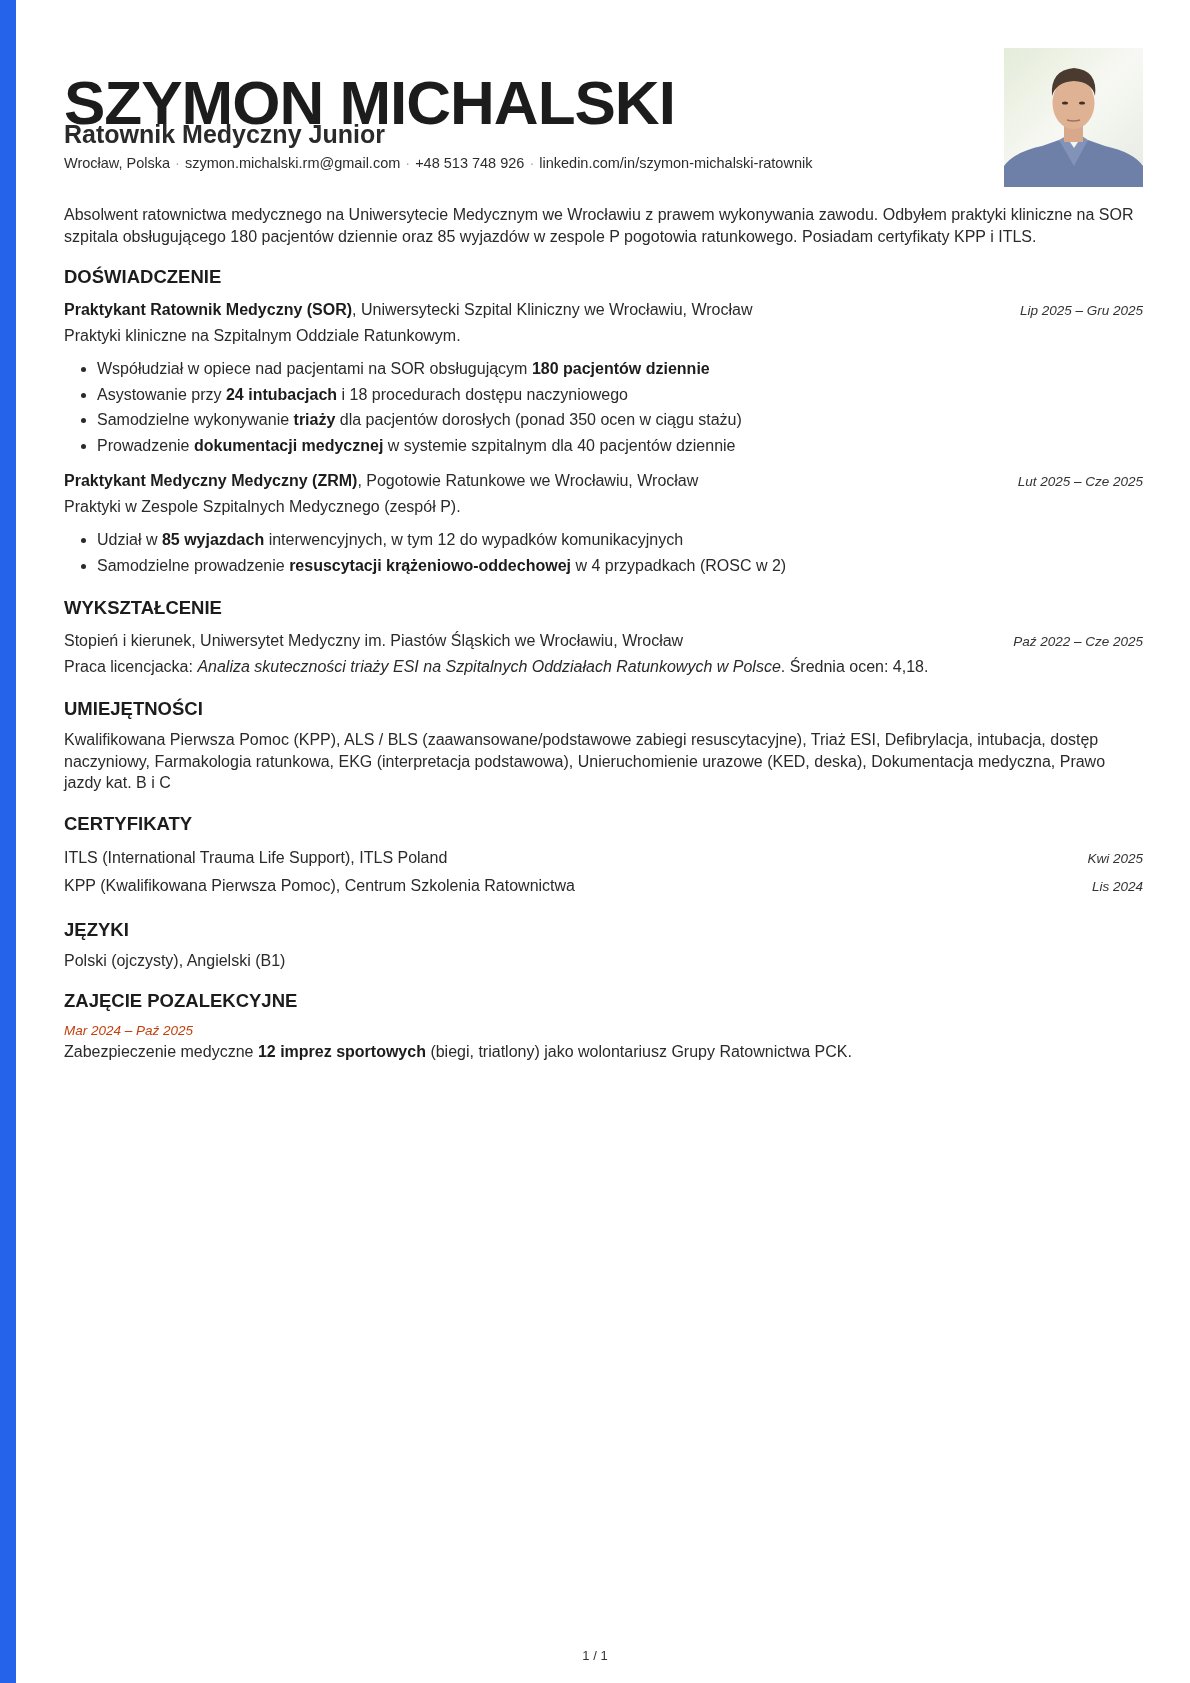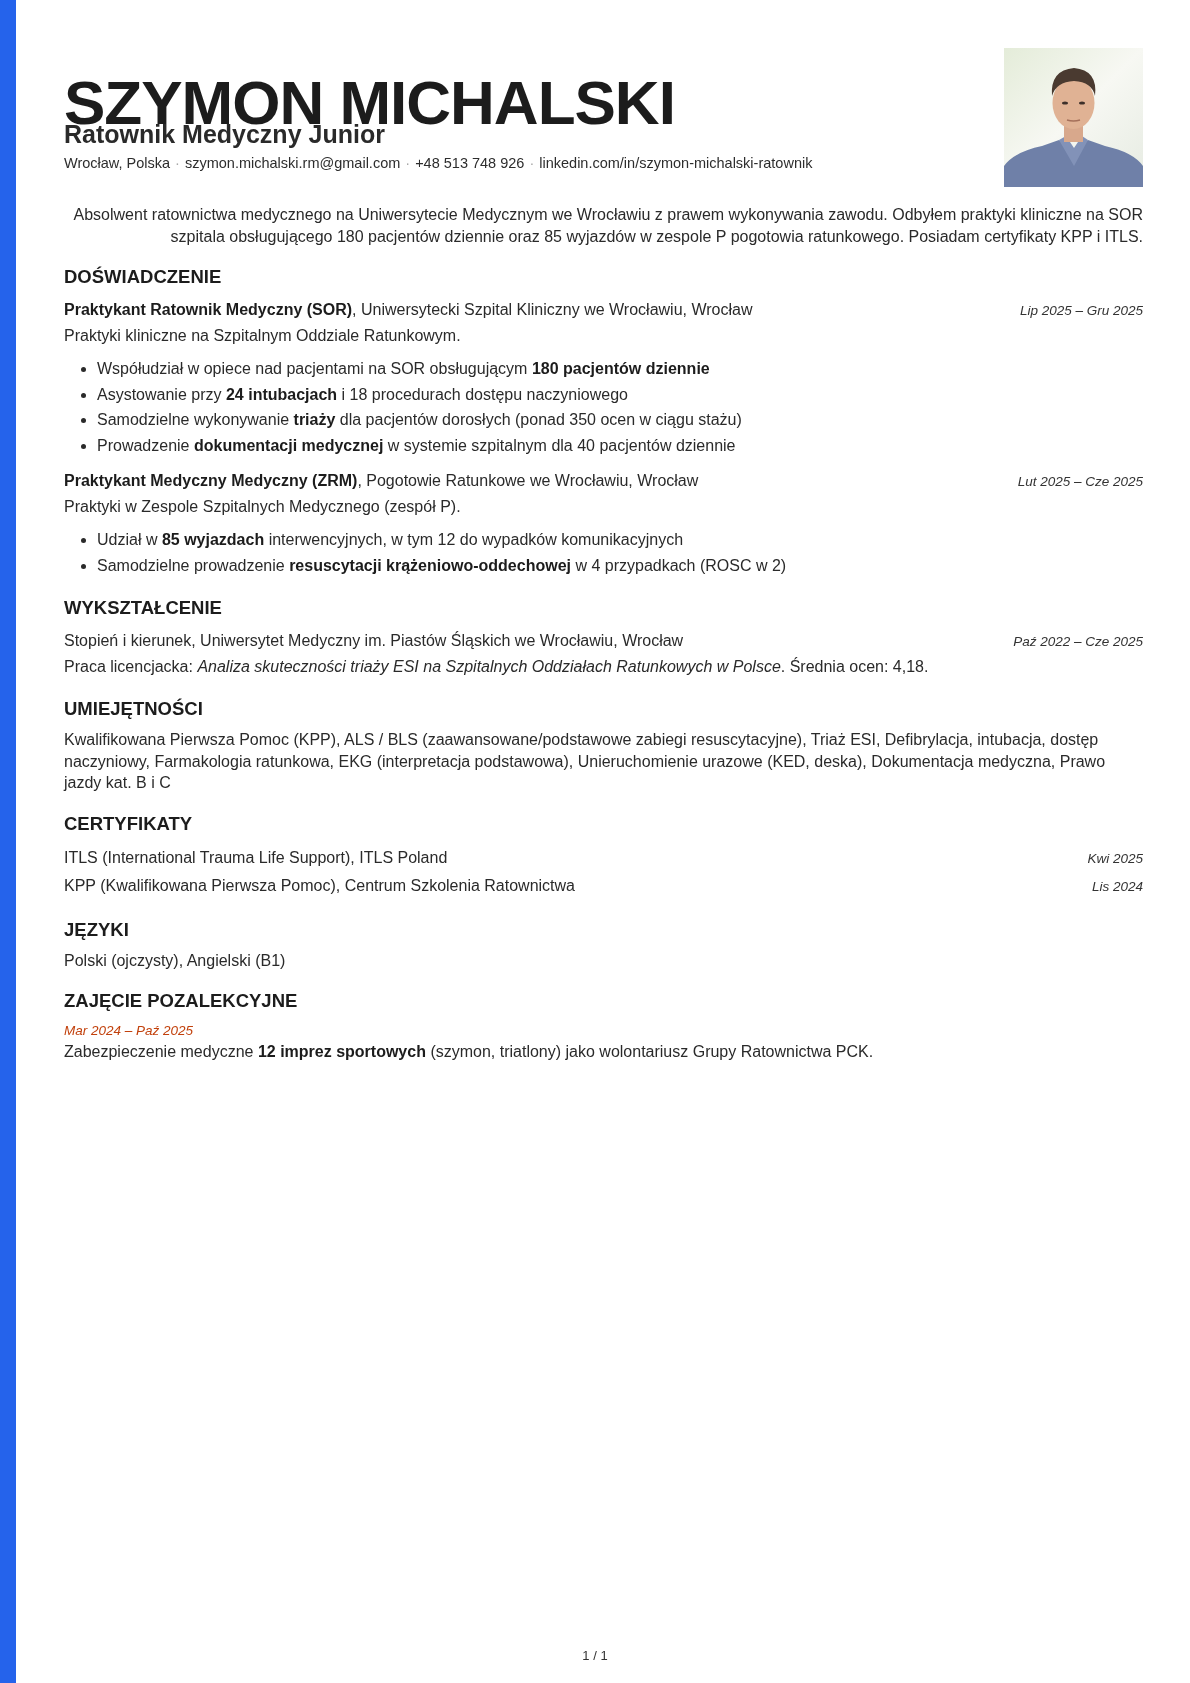--- a/index.html
+++ b/index.html
@@ -11,21 +11,21 @@
     .accent-bar { position: absolute; left: 0; top: 0; width: 16px; height: 1683px; background: #2563eb; }
     .page { position: absolute; left: 64px; top: 0; width: 1079px; }
 
     .header { position: relative; height: 188px; }
     .name { position: absolute; left: 0; top: 63px; font-size: 62px; font-weight: 700; letter-spacing: -1px; color: #1c1c1c; line-height: 80px; margin: 0; }
     .role { position: absolute; left: 0; top: 122px; font-size: 25px; font-weight: 700; color: #2a2a2a; margin: 0; line-height: 24px; }
     .contact { position: absolute; left: 0; top: 153px; font-size: 14.5px; color: #2d2d2d; line-height: 20px; white-space: nowrap; }
     .contact .sep { color: #a8a8a8; margin: 0 5px; }
     .photo { position: absolute; left: 940px; top: 48px; width: 139px; height: 139px; overflow: hidden; background: linear-gradient(180deg, #eef2e8 0%, #f6f8f3 60%, #e9ede6 100%); }
 
-    .summary { margin-top: 16px; font-size: 16px; line-height: 21.5px; color: #2a2a2a; text-align: right; }
+    .summary { margin-top: 16px; font-size: 16px; line-height: 21.5px; color: #2a2a2a; }
 
     .section-title { font-size: 18.5px; font-weight: 700; color: #1c1c1c; margin: 18px 0 8px 0; line-height: 24px; }
     .entry-row { display: flex; justify-content: space-between; align-items: baseline; font-size: 16px; line-height: 25px; color: #2a2a2a; }
     .entry-row .date { font-style: italic; font-size: 13.5px; color: #333; white-space: nowrap; }
     .entry-sub { font-size: 16px; line-height: 25px; color: #2a2a2a; }
     ul.bullets { margin: 8px 0 10px 0; padding-left: 33px; font-size: 16px; line-height: 25.5px; color: #2a2a2a; }
     ul.bullets li { padding-left: 0; }
     b { font-weight: 700; color: #1c1c1c; }
     .plain { font-size: 16px; line-height: 21.5px; color: #2a2a2a; }
     .cert-row { display: flex; justify-content: space-between; align-items: baseline; font-size: 16px; line-height: 27px; color: #2a2a2a; }
@@ -127,18 +127,18 @@
   </div>
 
   <div>
     <div class="section-title">JĘZYKI</div>
     <div class="plain">Polski (ojczysty), Angielski (B1)</div>
   </div>
 
   <div>
     <div class="section-title">ZAJĘCIE POZALEKCYJNE</div>
     <div class="small-date">Mar 2024 – Paź 2025</div>
-    <div class="plain"><span>Zabezpieczenie medyczne </span><b>12 imprez sportowych</b><span> (szymon, triatlony) jako wolontariusz Grupy Ratownictwa PCK.</span></div>
+    <div class="plain"><span>Zabezpieczenie medyczne </span><b>12 imprez sportowych</b><span> (biegi, triatlony) jako wolontariusz Grupy Ratownictwa PCK.</span></div>
   </div>
 
 </div>
 
 <div class="footer">1 / 1</div>
 
 </body></html>

